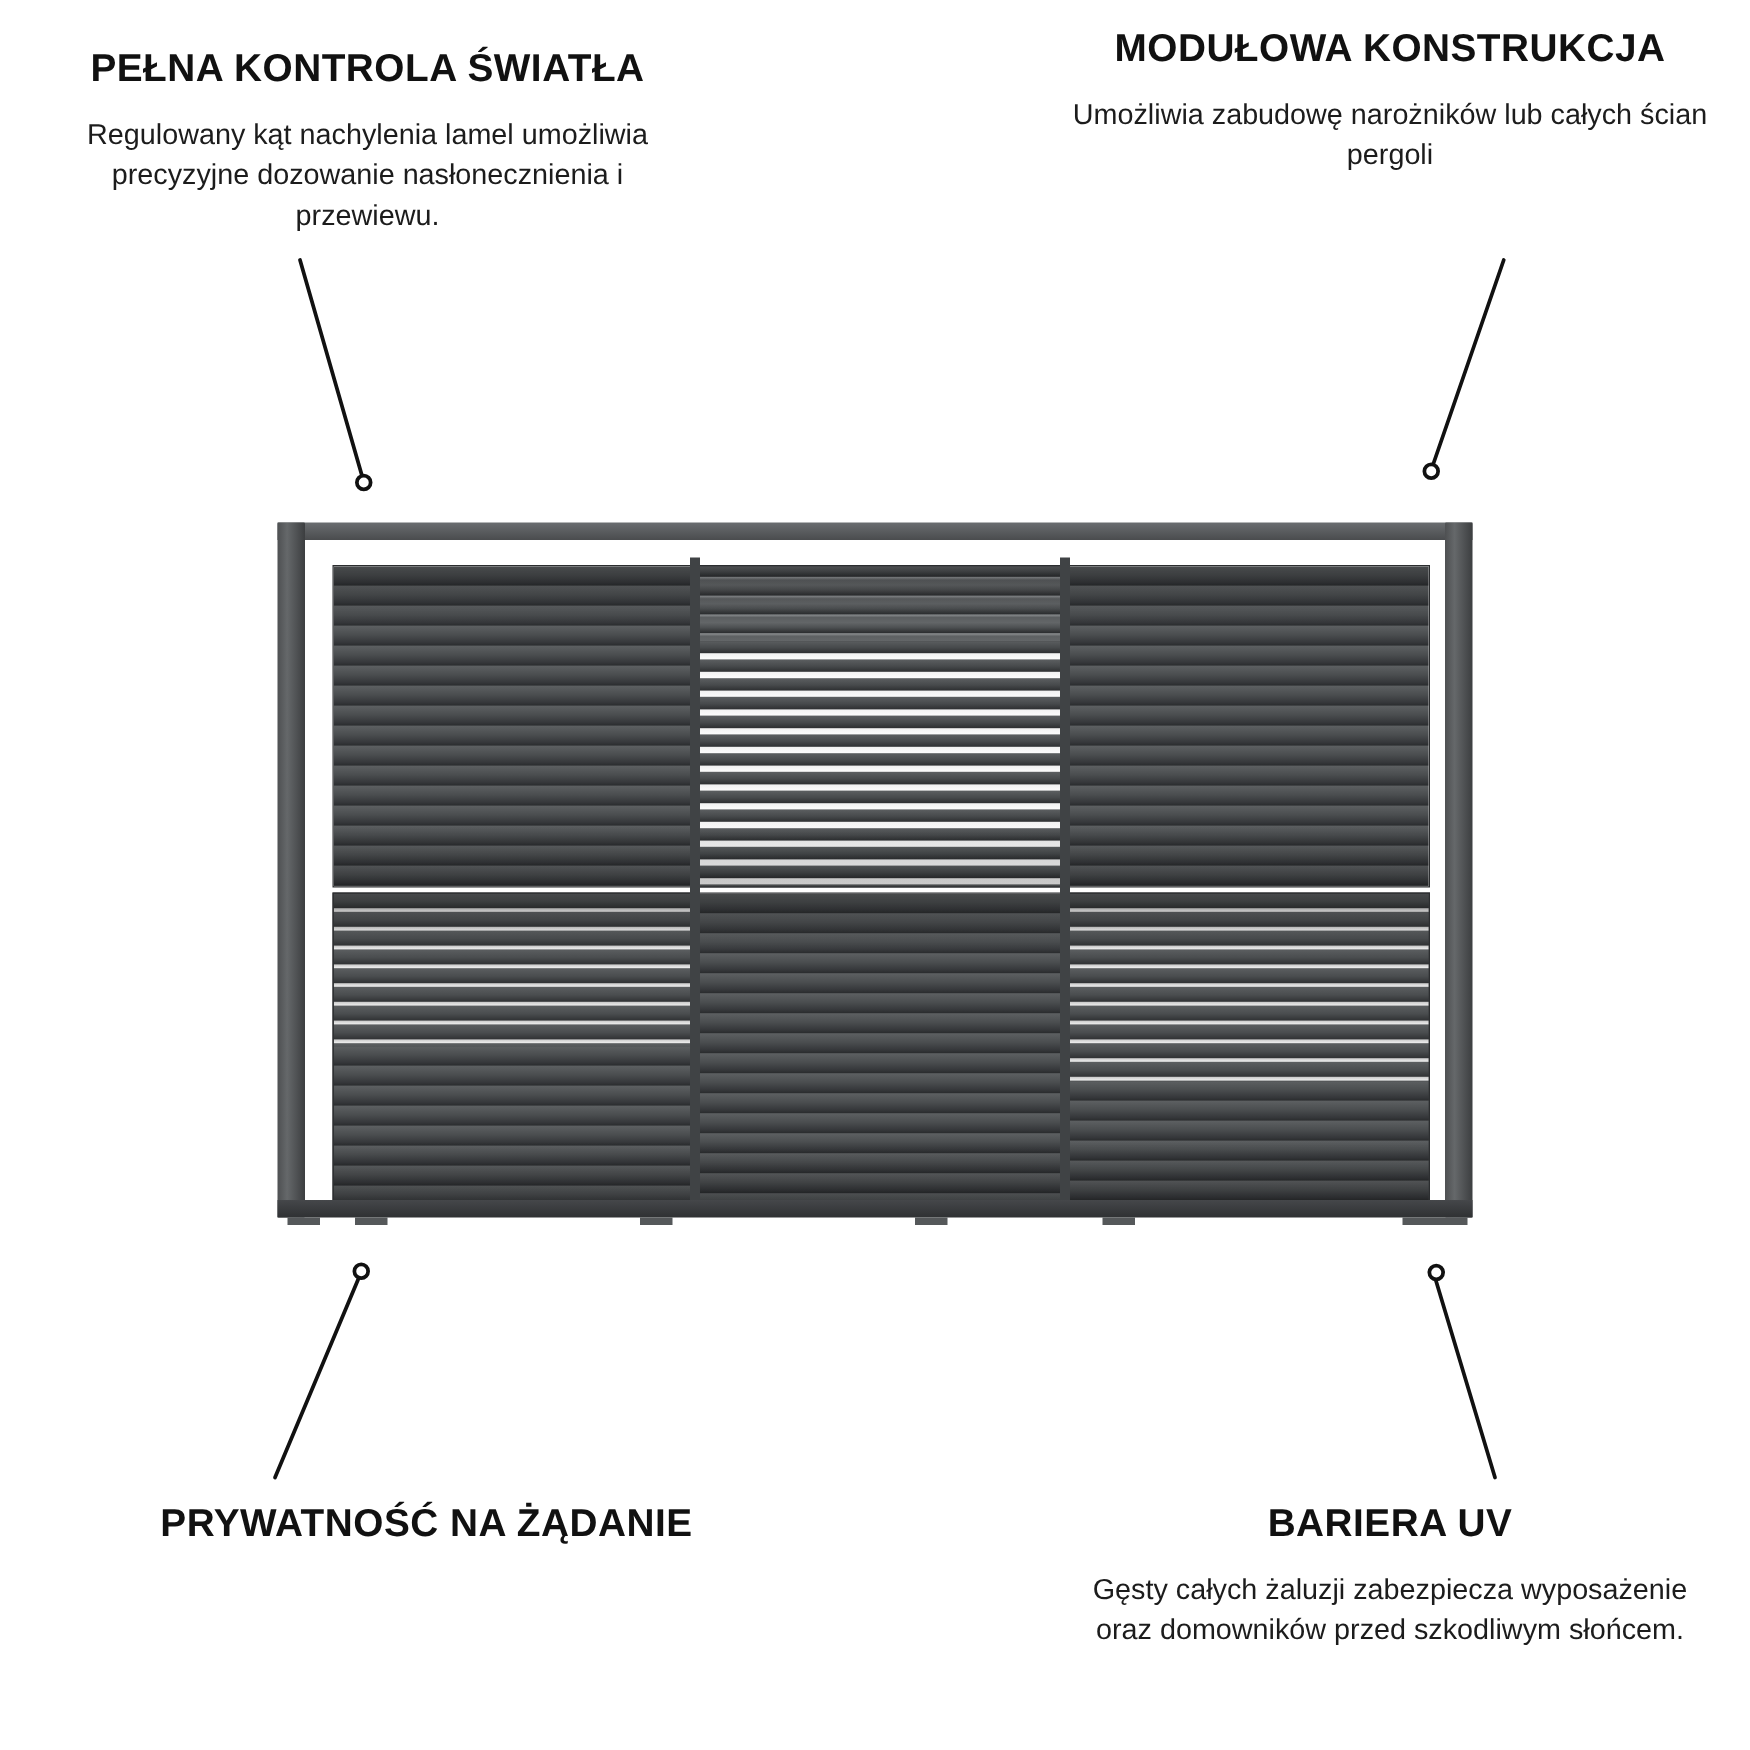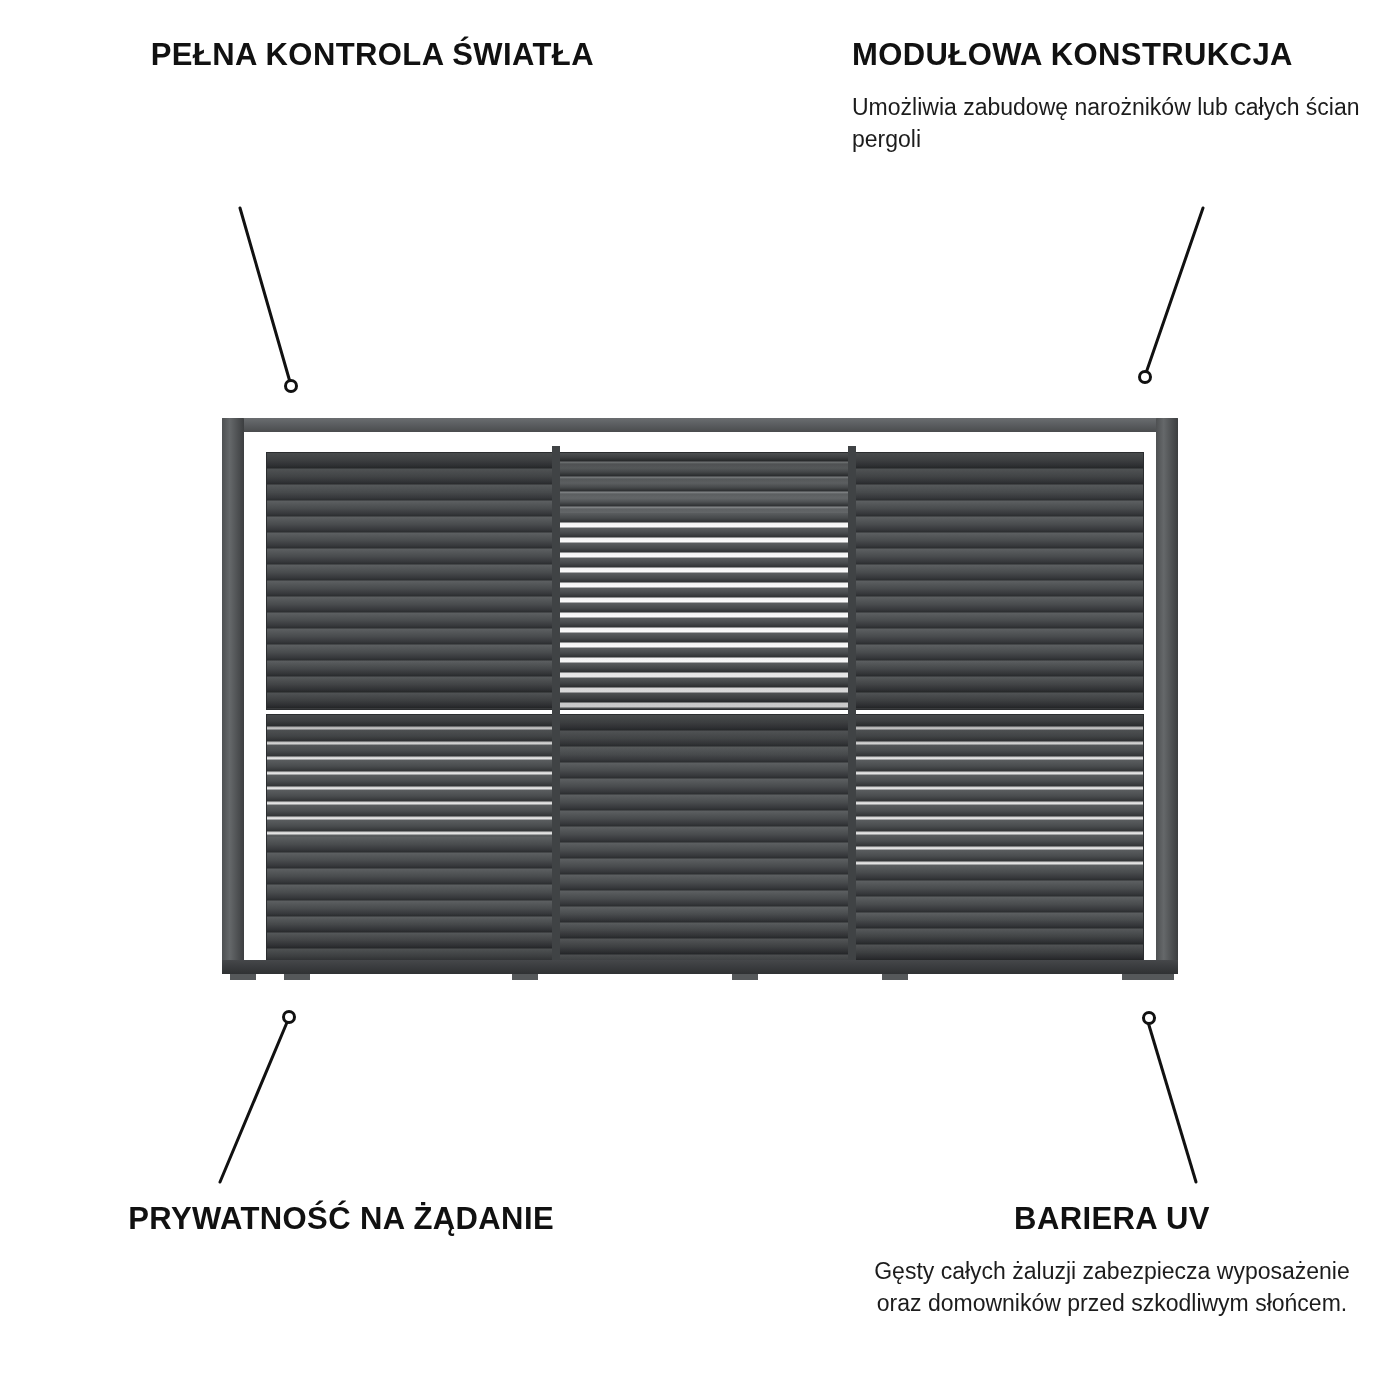--- a/index.html
+++ b/index.html
@@ -30,22 +30,22 @@
     color: #111111;
   }
   .callout p {
     margin: 0;
     font-size: 23px;
     line-height: 1.42;
     color: #1c1c1c;
     font-weight: 400;
   }
 
-  #callout-top-left  { left: 34px;  top: 38px;  text-align: right; margin-left: 40px; }
-  #callout-top-right { right: 28px; top: 38px;  text-align: left; }
+  #callout-top-left  { left: 34px;  top: 38px;  text-align: center; }
+  #callout-top-right { right: 28px; top: 22px;  text-align: center; }
   #callout-bottom-left  { left: 34px;  top: 1202px; text-align: right; }
   #callout-bottom-right { right: 28px; top: 1202px; text-align: center; }
 
   
   #leader-layer {
     position: absolute;
     left: 0; top: 0;
     width: 1400px;
     height: 1400px;
     pointer-events: none;
@@ -159,20 +159,21 @@
   .mullion {
     position: absolute;
     background: #404345;
   }
 </style>
 </head>
 <body>
 
 <div class="callout" id="callout-top-left">
   <h2>PEŁNA KONTROLA ŚWIATŁA</h2>
+  <p>Regulowany kąt nachylenia lamel umożliwia precyzyjne dozowanie nasłonecznienia i przewiewu.</p>
 </div>
 
 <div class="callout" id="callout-top-right">
   <h2>MODUŁOWA KONSTRUKCJA</h2>
   <p>Umożliwia zabudowę narożników lub całych ścian pergoli</p>
 </div>
 
 <div class="callout" id="callout-bottom-left">
   <h2>PRYWATNOŚĆ NA ŻĄDANIE</h2>
 </div>

